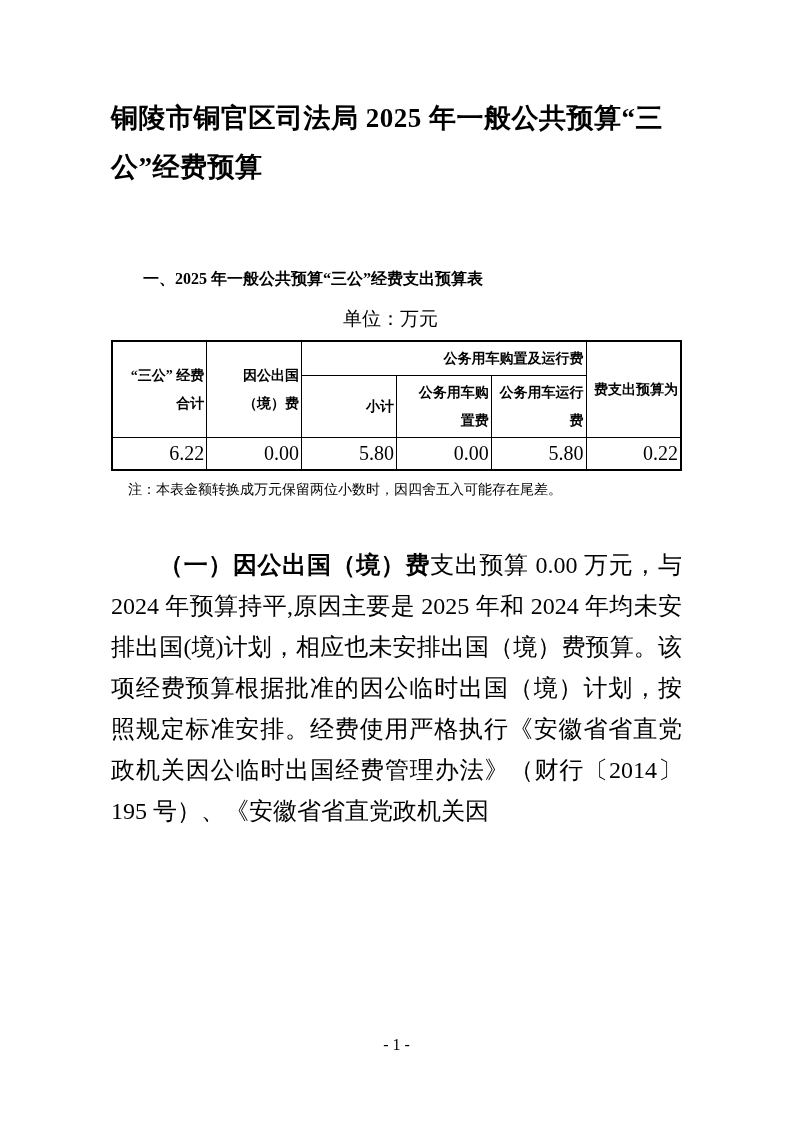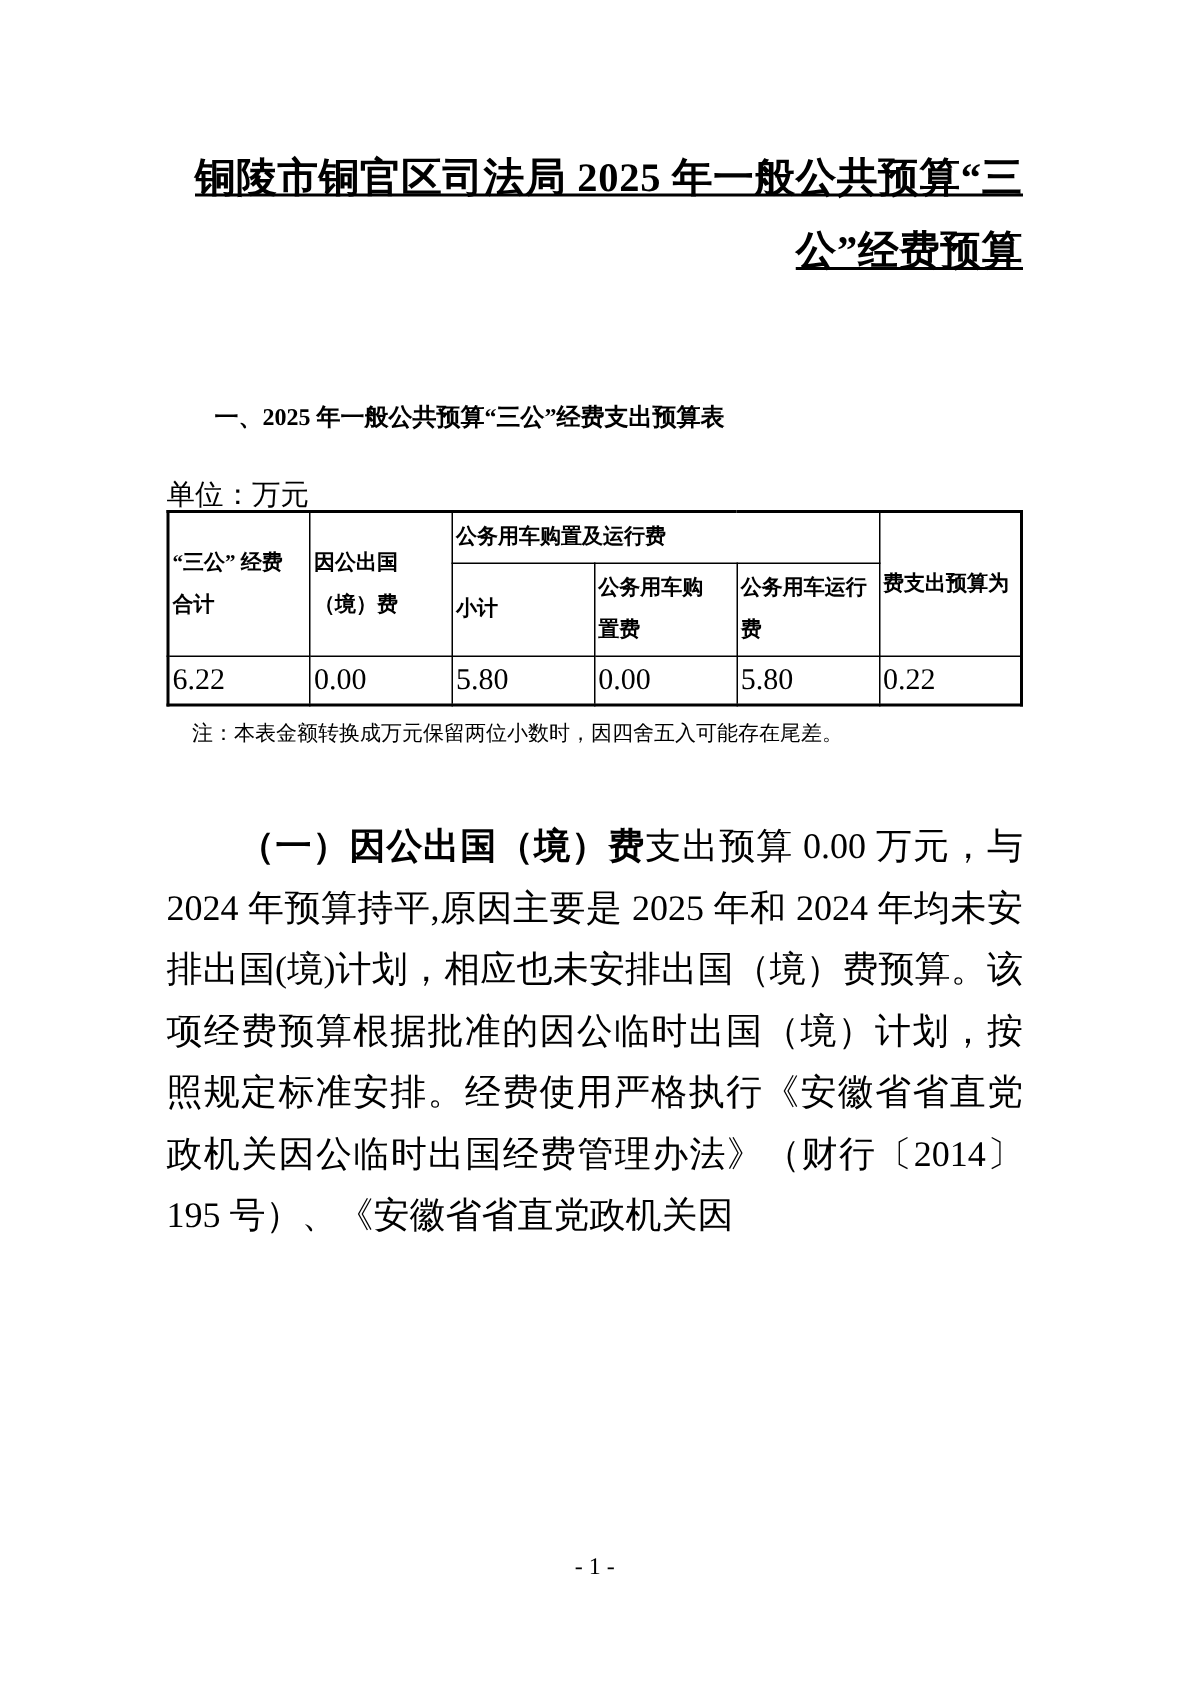--- a/index.html
+++ b/index.html
@@ -18,57 +18,56 @@
   }
   .doc-title {
     position: absolute;
     top: 94px;
     left: 111px;
     width: 571px;
     margin: 0;
     font-size: 27px;
     font-weight: bold;
     line-height: 49px;
-    text-align: right;
+    text-align: left;
     letter-spacing: 0.5px;
-    text-decoration: underline;
   }
   .sec-heading {
     position: absolute;
     left: 111px;
     width: 571px;
     font-size: 16px;
     font-weight: bold;
     line-height: 32px;
     text-indent: 2em;
     white-space: nowrap;
   }
   .sec-heading.sec1 { top: 263px; }
   .sec-heading.sec2 { top: 511px; }
   .unit-line {
     position: absolute;
-    top: 318px;
+    top: 306px;
     left: 111px;
     width: 559px;
     font-size: 19px;
     line-height: 26px;
-    text-align: left;
+    text-align: center;
   }
   table.budget {
     position: absolute;
     top: 340px;
     left: 111px;
     width: 571px;
     border-collapse: collapse;
     border: 2px solid #000;
     table-layout: fixed;
   }
   table.budget th, table.budget td {
     border: 1px solid #000;
-    text-align: left;
+    text-align: right;
     vertical-align: middle;
     padding: 0 2px;
     font-weight: normal;
   }
   table.budget th {
     font-size: 14px;
     font-weight: bold;
     line-height: 28px;
     white-space: pre-line;
   }

